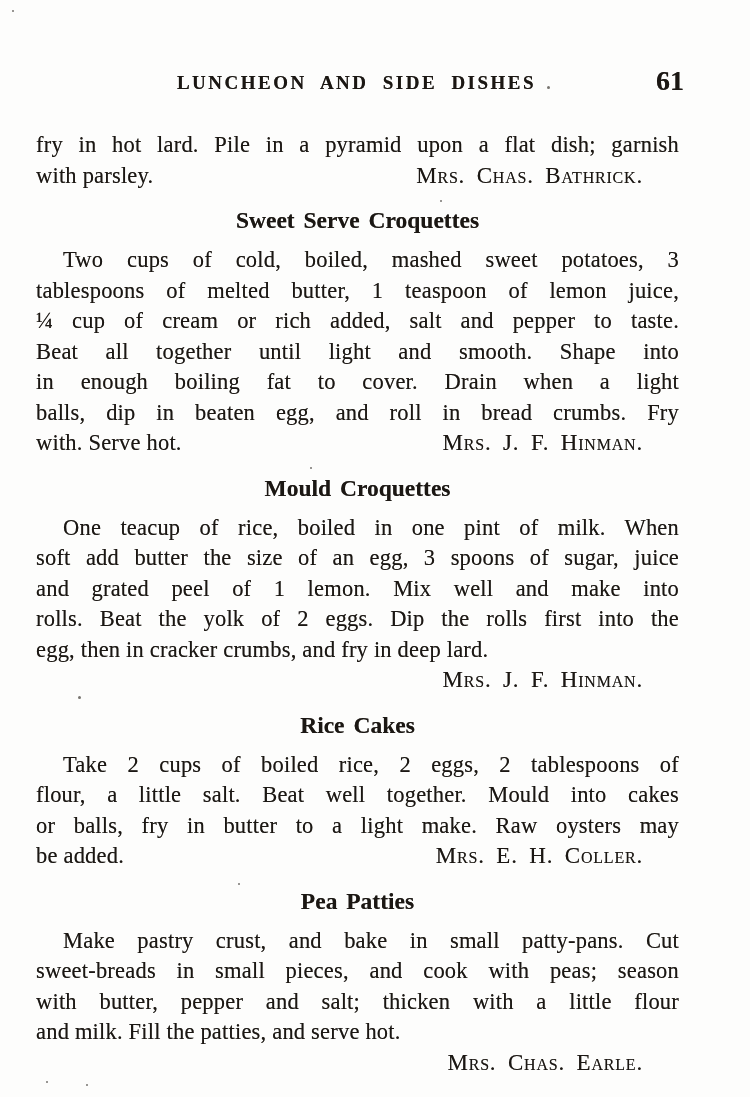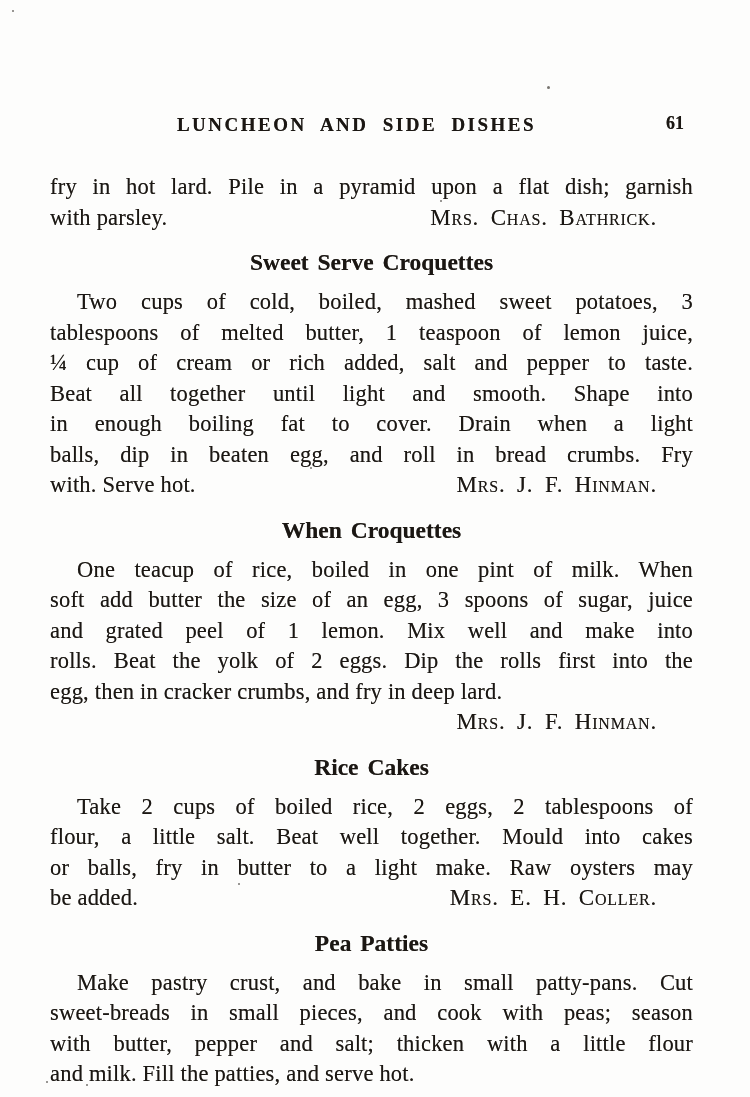--- a/index.html
+++ b/index.html
@@ -11,21 +11,21 @@
     height: 1097px;
     background: #fdfdfc;
     overflow: hidden;
     font-family: "Liberation Serif", "DejaVu Serif", serif;
     color: #1b1713;
   }
   .page {
     position: relative;
     width: 610px;
     height: 1097px;
-    padding-top: 113px;
+    padding-top: 71px;
     box-sizing: border-box;
   }
   .header {
     position: relative;
     margin-left: 35px;
     width: 643px;
     height: 24px;
   }
   .running-title {
     text-align: center;
@@ -33,27 +33,27 @@
     font-weight: bold;
     letter-spacing: 2.5px;
     word-spacing: 7px;
     line-height: 24px;
     text-shadow: 0 0 0.5px rgba(27,23,19,0.65);
   }
   .page-number {
     position: absolute;
     right: -6px;
     top: -3px;
-    font-size: 18px;
+    font-size: 28px;
     font-weight: bold;
     line-height: 26px;
     text-shadow: 0 0 0.5px rgba(27,23,19,0.65);
   }
   .content {
-    margin-left: 50px;
+    margin-left: 36px;
     width: 643px;
     margin-top: 35px;
   }
   .heading {
     text-align: center;
     font-size: 23.5px;
     font-weight: bold;
     line-height: 26px;
     word-spacing: 3px;
     margin: 16px 0 12px 0;
@@ -121,21 +121,21 @@
         <div class="line just">tablespoons of melted butter, 1 teaspoon of lemon juice,</div>
         <div class="line just">¼ cup of cream or rich added, salt and pepper to taste.</div>
         <div class="line just">Beat all together until light and smooth.  Shape into</div>
         <div class="line just">in enough boiling fat to cover.  Drain when a light</div>
         <div class="line just">balls, dip in beaten egg, and roll in bread crumbs.  Fry</div>
         <div class="line sigline">
           <span class="linetext">with.   Serve hot.</span>
           <span class="signature">Mrs. J. F. Hinman.</span>
         </div>
       </div>
-      <div class="heading">When Croquettes</div>
+      <div class="heading">Mould Croquettes</div>
       <div class="para">
         <div class="line indent just">One teacup of rice, boiled in one pint of milk.  When</div>
         <div class="line just">soft add butter the size of an egg, 3 spoons of sugar, juice</div>
         <div class="line just">and grated peel of 1 lemon.  Mix well and make into</div>
         <div class="line just">rolls.  Beat the yolk of 2 eggs.  Dip the rolls first into the</div>
         <div class="line">egg, then in cracker crumbs, and fry in deep lard.</div>
         <div class="line sigline only-sig">
           <span class="signature">Mrs. J. F. Hinman.</span>
         </div>
       </div>

